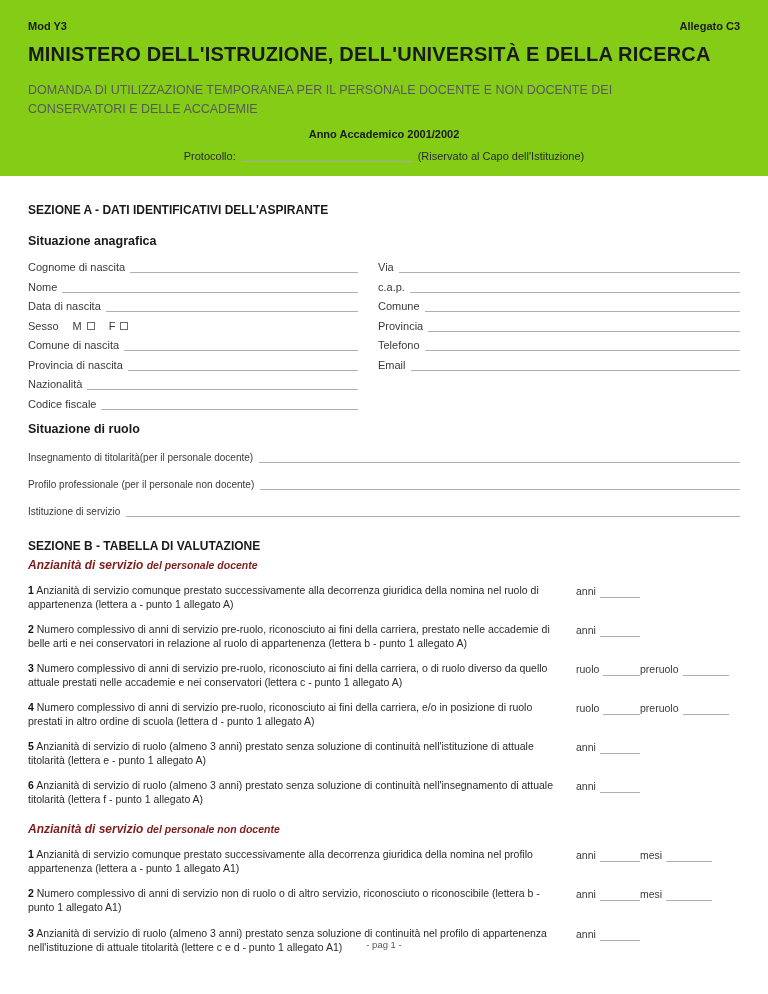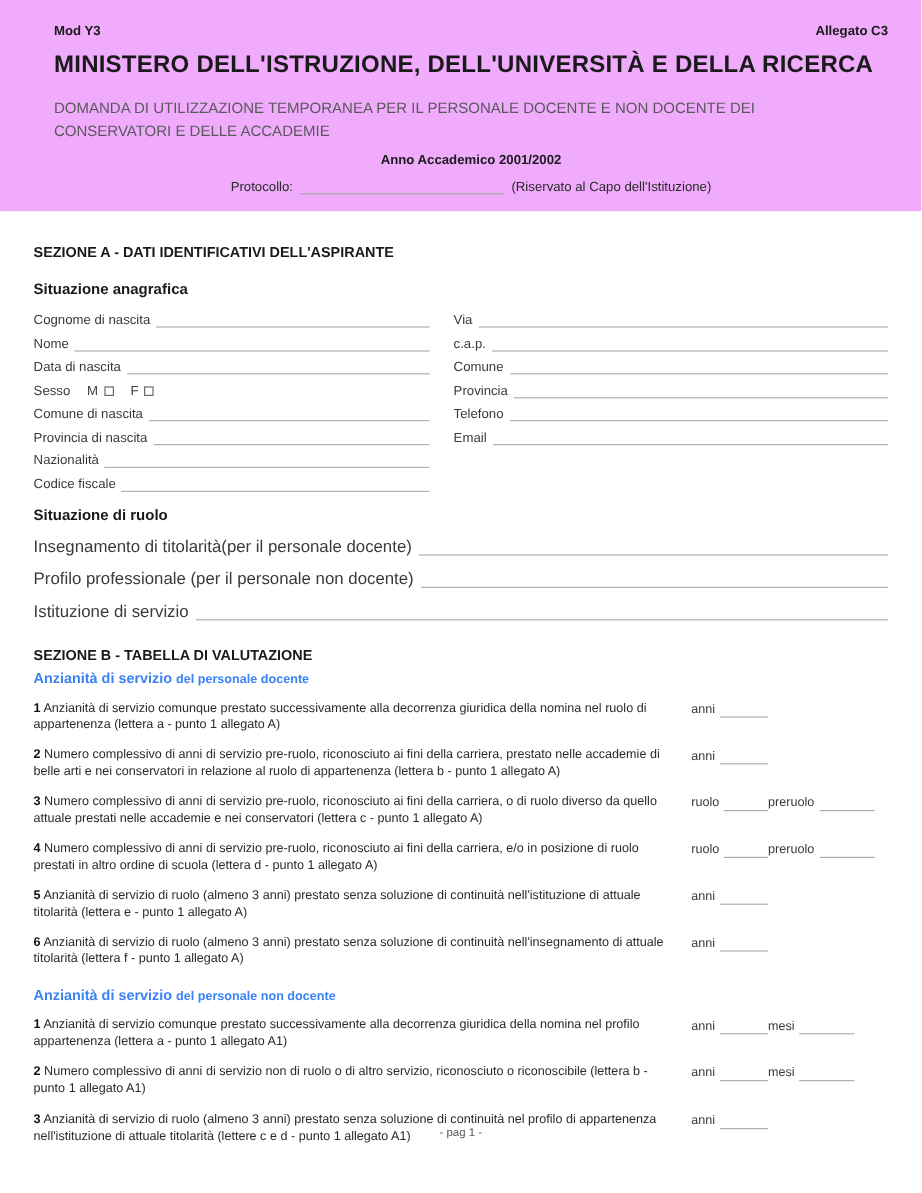--- a/index.html
+++ b/index.html
@@ -8,22 +8,22 @@
     width:768px; height:994px;
     font-family:"Liberation Sans", sans-serif;
     color:#222;
     position:relative;
     overflow:hidden;
   }
   .page { width:768px; height:994px; position:relative; background:#ffffff; }
 
   
   .header {
-    background:#f0abfc;
-    padding:20px 28px 14px 45px;
+    background:#84cc16;
+    padding:20px 28px 14px 28px;
   }
   .header-top {
     display:flex; justify-content:space-between;
     font-size:11px; font-weight:bold; color:#1a1a1a;
   }
   .ministry {
     margin-top:11px;
     font-size:20px; font-weight:bold; color:#1a1a1a;
     letter-spacing:.2px;
   }
@@ -52,25 +52,25 @@
   .field-row { display:flex; align-items:flex-end; height:19.5px; font-size:11px; color:#3a3a3a; }
   .field-row .line { flex:1; border-bottom:1px solid #b0b0b0; height:13px; margin-left:5px; }
   .residenza-title { font-weight:bold; color:#1a1a1a; }
   .sesso-row { gap:0; }
   .sesso-opt { display:inline-flex; align-items:center; margin-left:14px; }
   .checkbox {
     display:inline-block; width:8px; height:8px;
     border:1px solid #6a6a6a; background:#fff; margin-left:5px;
   }
 
-  .ruolo-row { display:flex; align-items:flex-end; height:27px; font-size:14px; color:#3a3a3a; }
+  .ruolo-row { display:flex; align-items:flex-end; height:27px; font-size:10px; color:#3a3a3a; }
   .ruolo-row .line { flex:1; border-bottom:1px solid #b0b0b0; height:13px; margin-left:6px; }
 
   
-  .val-heading { margin-top:16px; font-size:12px; font-weight:bold; color:#3b82f6; }
+  .val-heading { margin-top:16px; font-size:12px; font-weight:bold; color:#7f1d1d;font-style:italic; }
   .val-heading .sub { font-size:10.5px; }
   .item { display:flex; align-items:flex-start; margin-top:11px; font-size:10.5px; line-height:1.34; }
   .item-text { width:540px; color:#2a2a2a; margin-right:8px; }
   .item-text b { color:#111; }
   .item-fields { display:flex; padding-top:1px; color:#3a3a3a; font-size:10.5px; }
   .mf { display:flex; align-items:flex-end; white-space:nowrap; }
   .mf1 { width:64px; }
   .mf1 .mini-line { flex:1; border-bottom:1px solid #b0b0b0; height:11px; margin-left:4px; }
   .mf2 .mini-line { width:46px; border-bottom:1px solid #b0b0b0; height:11px; margin-left:4px; }
 

